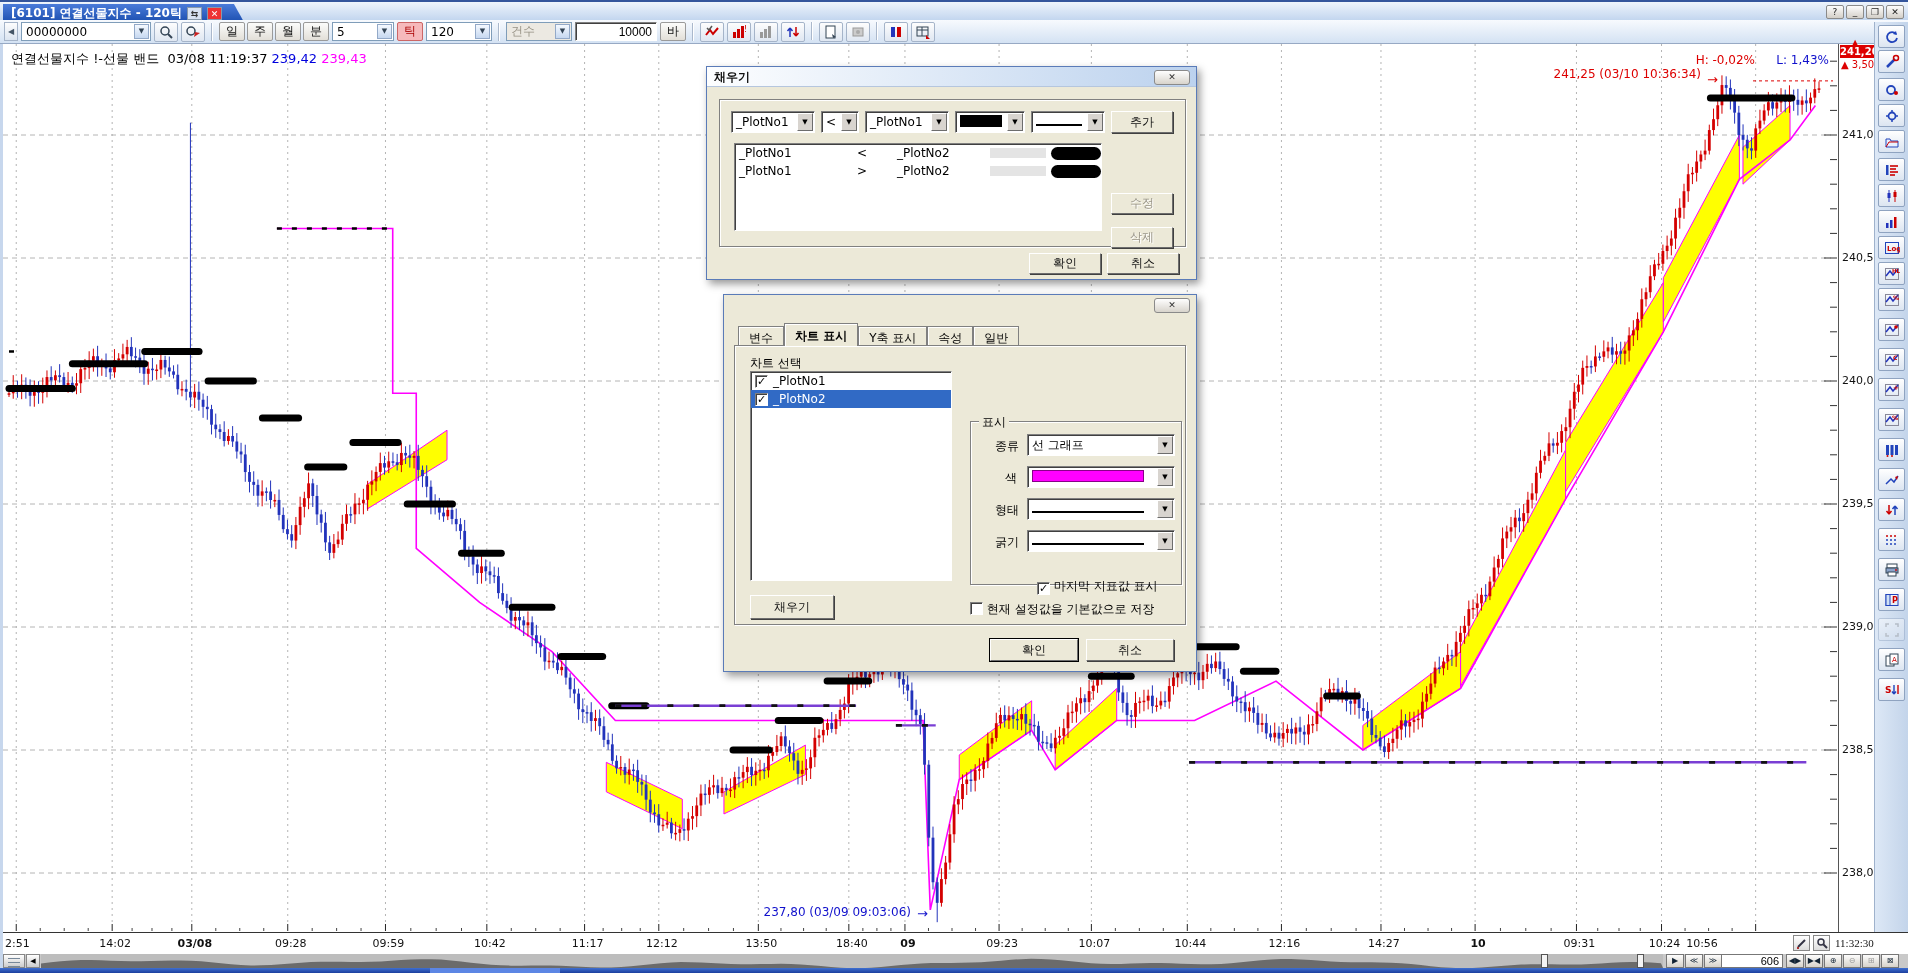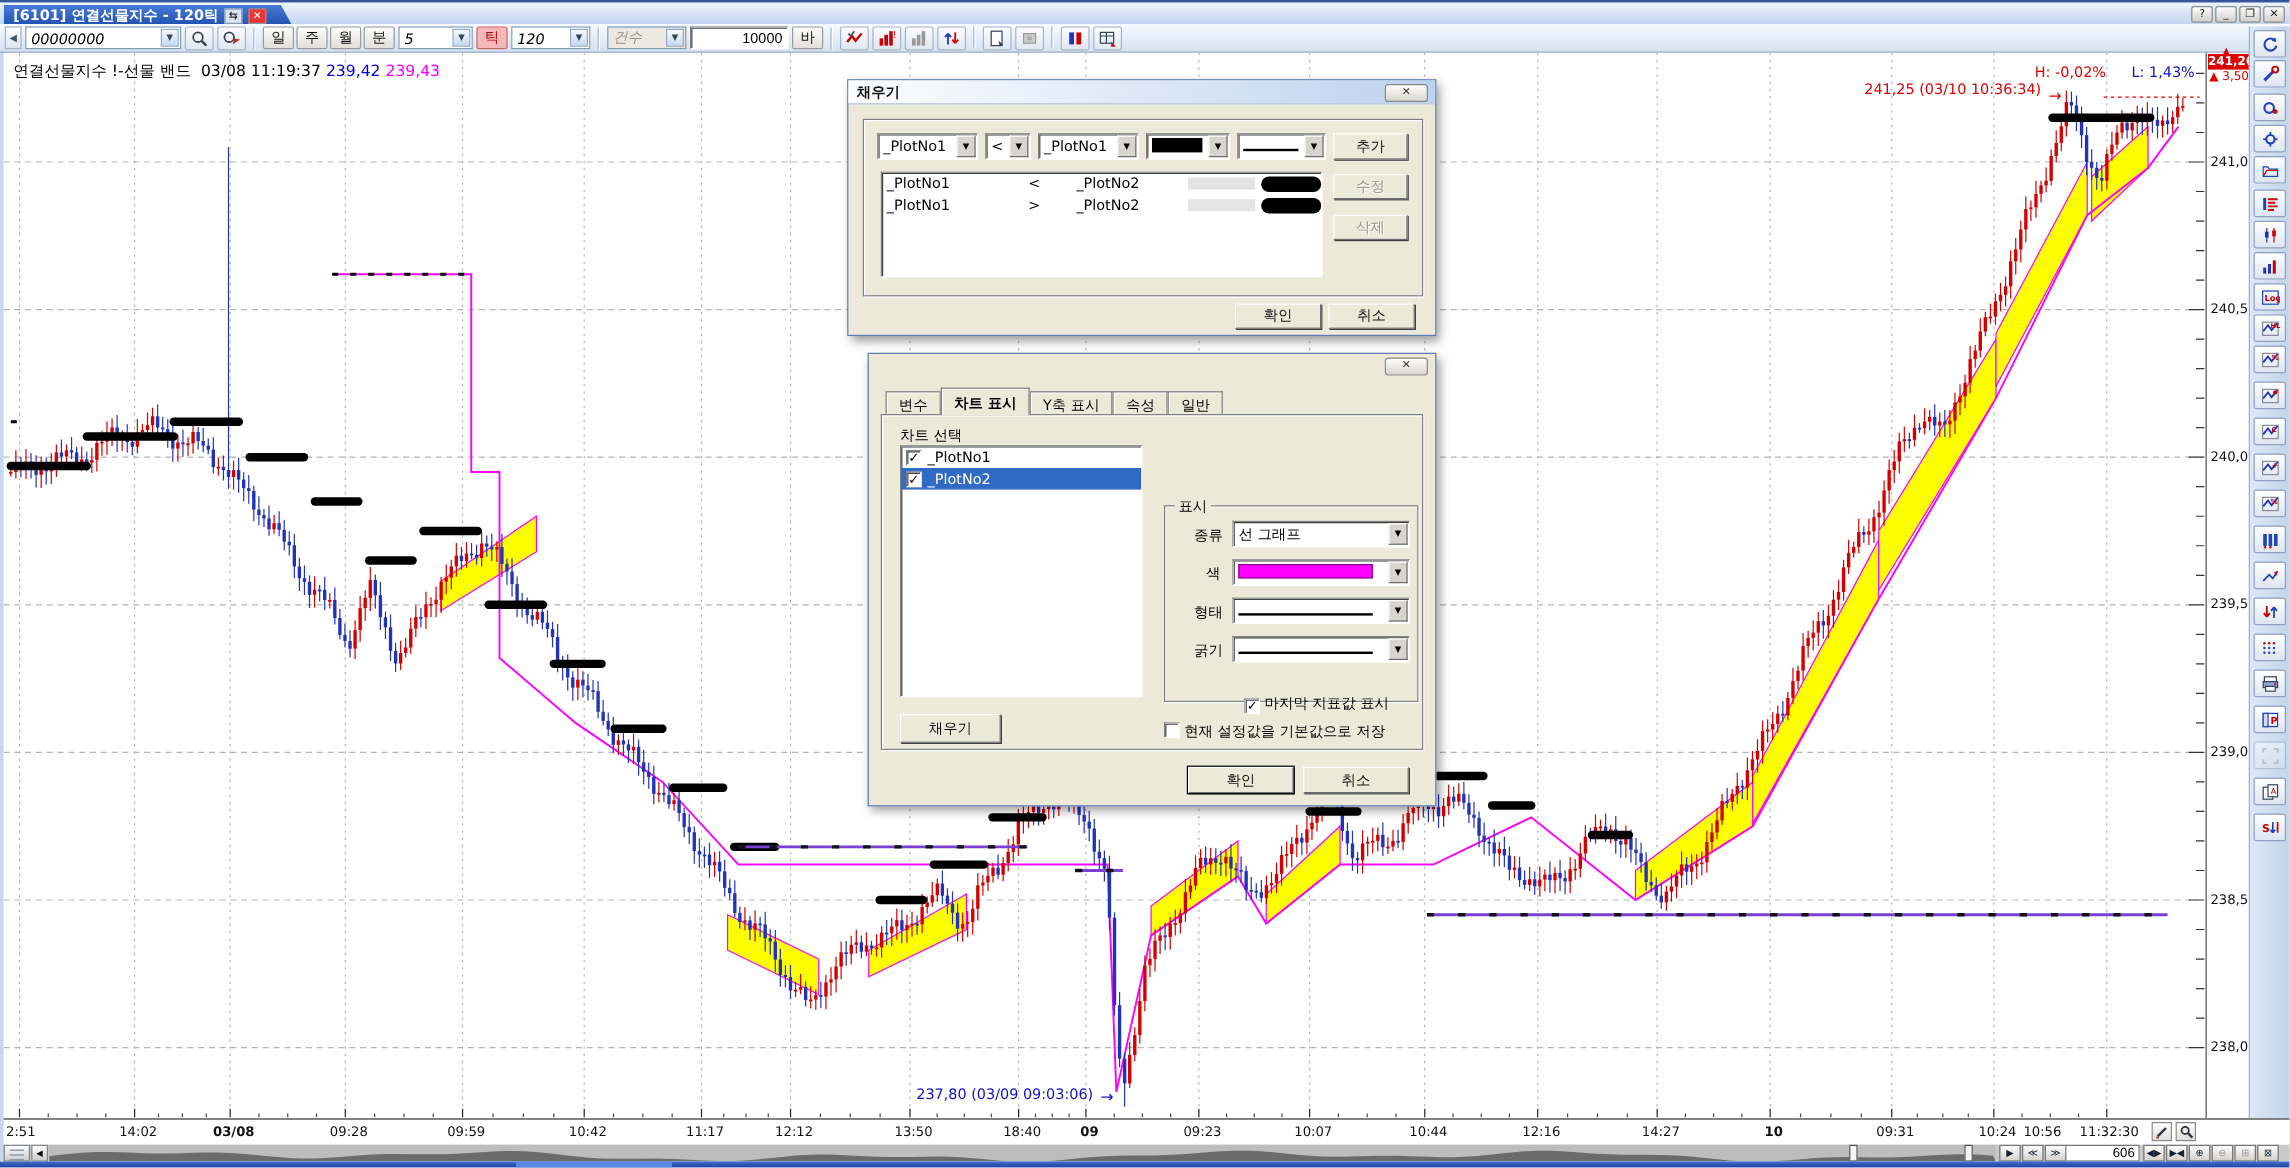--- a/index.html
+++ b/index.html
@@ -20,21 +20,21 @@
     font-size:9px; line-height:12px; text-align:center; color:#222; border-radius:2px; }
 
   
   #toolbar { position:absolute; left:0; top:20px; width:1908px; height:24px;
     background:linear-gradient(#f7fafe,#d4e2f3); border-bottom:1px solid #97a9c4;
     display:flex; align-items:center; gap:3px; padding:0 4px; }
   .tb-sep { width:2px; height:18px; border-left:1px solid #aab8cc; border-right:1px solid #fff; margin:0 3px; }
   .btn { background:linear-gradient(#fcfcfb,#e2dfd8); border:1px solid #9a9a9a; border-radius:2px;
     height:19px; padding:0 6px; font-size:12px; display:flex; align-items:center; justify-content:center; color:#111; }
   .btn.active-pink { background:#f6b9bb; border-color:#c66; color:#a00; }
-  .combo { display:flex; align-items:flex-end; height:19px; background:#fff; border:1px solid #7f9db9;font-style:italic; }
+  .combo { display:flex; align-items:center; height:19px; background:#fff; border:1px solid #7f9db9; }
   .combo .val { padding:0 4px; font-size:12px; white-space:nowrap; flex:1; }
   .combo .arr { width:15px; height:15px; margin:1px; background:linear-gradient(#f5f9ff,#c6d8f0);
     border:1px solid #93a9c8; font-size:7px; line-height:13px; text-align:center; color:#345; }
   .combo.disabled { background:#ece9e2; color:#8a8a8a; }
   .combo.disabled .val { color:#979285; }
   .tbicon { width:24px; height:20px; background:linear-gradient(#fdfdfd,#dfe7f2); border:1px solid #a5b4c9;
     border-radius:2px; display:flex; align-items:center; justify-content:center; }
   #splitter { width:14px; height:19px; background:linear-gradient(#fdfdfd,#dbe4f0); border:1px solid #a5b4c9;
     font-size:8px; color:#456; text-align:center; line-height:18px;}
 
@@ -56,21 +56,21 @@
   .ricon { position:absolute; left:3px; width:27px; height:23px; background:linear-gradient(#ffffff,#dce5f1);
     border:1px solid #8fa3c0; border-radius:2px; display:flex; align-items:center; justify-content:center; }
   .ricon.dis { opacity:.45; }
 
   #xaxis-row { position:absolute; left:3px; top:932px; width:1905px; height:22px; background:#fff;
     border-top:1px solid #333; font-size:11px; }
   .xlab { position:absolute; top:4px; transform:translateX(-50%); color:#111; white-space:nowrap; }
   .xlab.bold { font-weight:bold; }
   .xtool { position:absolute; top:2px; width:17px; height:16px; background:linear-gradient(#fff,#ddd);
     border:1px solid #888; display:flex; align-items:center; justify-content:center; }
-  #cur-time { position:absolute; top:4px; left:1730px; color:#111; }
+  #cur-time { position:absolute; top:4px; left:1832px; color:#111;font-family:Liberation Serif, serif; }
 
   #scroll-row { position:absolute; left:3px; top:954px; width:1905px; height:14px; background:#c9c9c9; }
   #sr-grip { position:absolute; left:0; top:0; width:22px; height:14px; background:linear-gradient(#fff,#ccc);
     border:1px solid #888; }
   #sr-grip div { border-top:1px solid #789; margin:3px 4px 0 4px; }
   #sr-left { position:absolute; left:23px; top:0; width:14px; height:14px; background:linear-gradient(#fff,#ccc);
     border:1px solid #888; font-size:7px; text-align:center; line-height:12px; }
   #minimap { position:absolute; left:38px; top:0; width:1622px; height:14px; background:#bdbdbd; }
   .mm-handle { position:absolute; top:0; width:7px; height:14px; background:#f4f4f4; border:1px solid #555; }
   .srbtn { position:absolute; top:0; width:18px; height:14px; background:linear-gradient(#fdfdfd,#d6d2ca);
@@ -92,21 +92,21 @@
   .etched { position:absolute; border:1px solid #808080; box-shadow:1px 1px 0 #fff, inset 1px 1px 0 #fff; }
   .sunken { background:#fff; border:1px solid; border-color:#808080 #fff #fff #808080; box-shadow:inset 1px 1px 0 #404040; }
   .ccombo { position:absolute; display:flex; align-items:center; height:22px; background:#fff;
     border:1px solid; border-color:#808080 #fff #fff #808080; box-shadow:inset 1px 1px 0 #404040; }
   .ccombo .val { flex:1; padding:0 4px; font-size:12px; white-space:nowrap; overflow:hidden; }
   .ccombo .arr { width:16px; height:18px; margin-right:1px; background:#d8d4cf;
     border:1px solid; border-color:#fff #6d6d6d #6d6d6d #fff; font-size:7px; line-height:16px; text-align:center; }
   .cbtn { position:absolute; background:#ece9d8; border:1px solid; border-color:#fff #6d6d6d #6d6d6d #fff;
     box-shadow:1px 1px 0 #404040; font-size:12px; text-align:center; color:#111; }
   .cbtn.default { outline:1px solid #000; }
-  .cbtn.dis { color:#9a968a; text-shadow:1px 1px 0 #fff; }
+  .cbtn.dis { color:#9a968a; text-shadow:1px 1px 0 #fff;margin-top:48px; }
   .swatch { display:inline-block; }
   .chk { display:inline-block; width:13px; height:13px; background:#fff; border:1px solid;
     border-color:#808080 #fff #fff #808080; box-shadow:inset 1px 1px 0 #404040;
     font-size:11px; line-height:12px; text-align:center; color:#000; vertical-align:-2px; }
   .dlg-tabs { position:absolute; display:flex; align-items:flex-end; }
   .dtab { border:1px solid #808080; border-bottom:none; background:#ece9d8; font-size:12px;
     padding:3px 10px 2px 10px; height:20px; box-shadow:inset 1px 1px 0 #fff; }
   .dtab.active { height:23px; font-weight:bold; position:relative; z-index:2; padding-top:4px; }
   .lbl { position:absolute; font-size:12px; color:#000; white-space:nowrap; }
   .grp { position:absolute; border:1px solid #808080; box-shadow:inset 1px 1px 0 #fff, 1px 1px 0 #fff; }

